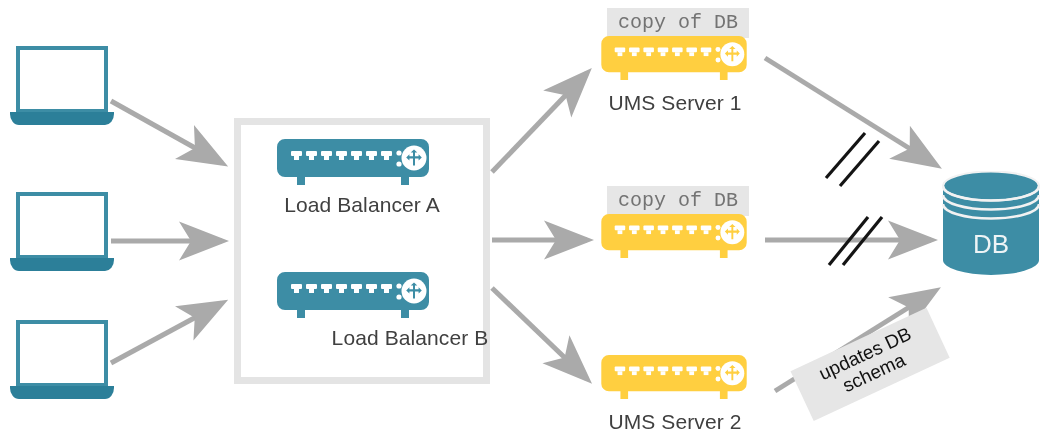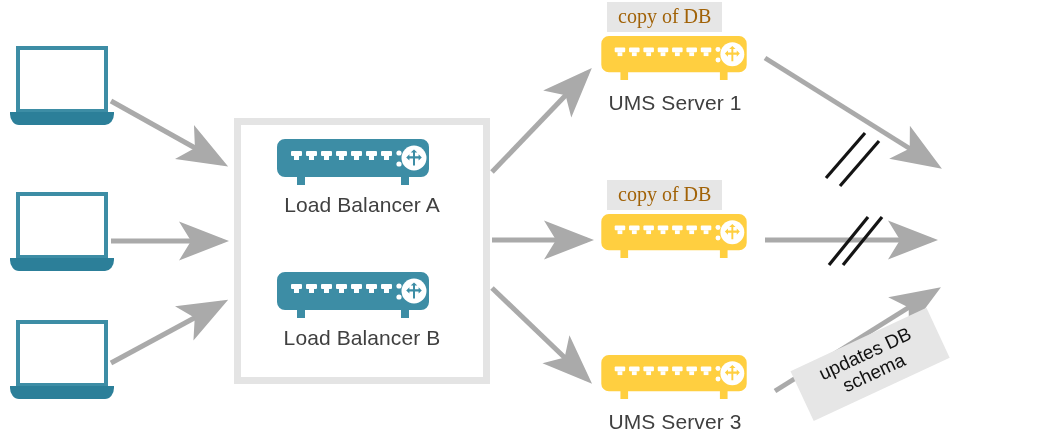--- a/index.html
+++ b/index.html
@@ -60,26 +60,27 @@
     white-space: nowrap;
     text-align: center;
     font-family: "Liberation Sans", sans-serif;
     letter-spacing: 0.1px;
   }
 
   
   .tag-label {
     position: absolute;
     background: #e6e6e6;
-    color: #a16207;
+    color: #737373;
     font-size: 20px;
     white-space: nowrap;
     padding: 3px 11px 4px 11px;
     box-sizing: border-box;
-    font-family: Liberation Serif, serif;
+    font-family: Liberation Mono, monospace;
+    margin-top: 6px;
   }
   .tag-rotated {
     position: absolute;
     background: #e6e6e6;
     color: #111111;
     font-size: 19px;
     line-height: 1.12;
     text-align: center;
     padding: 5px 12px 7px 12px;
     box-sizing: border-box;
@@ -211,21 +212,21 @@
         <rect x="107" y="17" width="5" height="4"></rect>
         <circle cx="122" cy="14" r="2.6"></circle>
         <circle cx="122" cy="25" r="2.6"></circle>
         <circle cx="137" cy="19" r="12.5"></circle>
       </g>
       <g fill="#3d8da5">
         <path d="M137,10.5 L140.3,13.6 L138,13.6 L138,17.2 L141.6,17.2 L141.6,15.2 L144.8,18.4 L141.6,21.6 L141.6,19.6 L138,19.6 L138,26.5 L136,26.5 L136,19.6 L132.4,19.6 L132.4,21.6 L129.2,18.4 L132.4,15.2 L132.4,17.2 L136,17.2 L136,13.6 L133.7,13.6 Z"></path>
       </g>
     </svg>
   </div>
-  <div class="node-label" style="left:234px; top:326px; width:256px;">Load Balancer B</div>
+  <div class="node-label" style="left:234px; top:326px; width:256px;padding-left:48px;">Load Balancer B</div>
 
   <div class="tag-label" style="left:607px; top:2px;">copy of DB</div>
   <div class="device" style="left:601px; top:36px;">
     <svg width="146" height="44" viewBox="0 0 152 46" xmlns="http://www.w3.org/2000/svg">
       <path d="M8,0 H144 A8,8 0 0 1 152,8 V30 A8,8 0 0 1 144,38 H132 V46 H124 V38 H28 V46 H20 V38 H8 A8,8 0 0 1 0,30 V8 A8,8 0 0 1 8,0 Z" fill="#ffcf40"></path>
       <g fill="#ffffff">
         <rect x="14" y="12" width="11" height="5" rx="1"></rect>
         <rect x="17" y="17" width="5" height="4"></rect>
         <rect x="29" y="12" width="11" height="5" rx="1"></rect>
         <rect x="32" y="17" width="5" height="4"></rect>
@@ -299,21 +300,34 @@
         <rect x="107" y="17" width="5" height="4"></rect>
         <circle cx="122" cy="14" r="2.6"></circle>
         <circle cx="122" cy="25" r="2.6"></circle>
         <circle cx="137" cy="19" r="12.5"></circle>
       </g>
       <g fill="#ffcf40">
         <path d="M137,10.5 L140.3,13.6 L138,13.6 L138,17.2 L141.6,17.2 L141.6,15.2 L144.8,18.4 L141.6,21.6 L141.6,19.6 L138,19.6 L138,26.5 L136,26.5 L136,19.6 L132.4,19.6 L132.4,21.6 L129.2,18.4 L132.4,15.2 L132.4,17.2 L136,17.2 L136,13.6 L133.7,13.6 Z"></path>
       </g>
     </svg>
   </div>
-  <div class="node-label" style="left:580px; top:410px; width:190px;">UMS Server 3</div>
+  <div class="node-label" style="left:580px; top:410px; width:190px;">UMS Server 2</div>
 
   <div class="tag-rotated" style="left:795px; top:337px; width:150px;">
     <div>updates DB</div>
     <div>schema</div>
   </div>
 
+  <div class="db-cyl" style="left:942px; top:171px;">
+    <svg width="98" height="104" viewBox="0 0 98 104" xmlns="http://www.w3.org/2000/svg">
+      <path d="M1,15 V89 A48,15 0 0 0 97,89 V15 Z" fill="#3d8da5"></path>
+      <ellipse cx="49" cy="15" rx="48" ry="14.5" fill="#3d8da5"></ellipse>
+      <g fill="none" stroke="#f2f2f2" stroke-width="2.6">
+        <path d="M1,15 A48,14.5 0 0 0 97,15"></path>
+        <path d="M1,24 A48,14.5 0 0 0 97,24"></path>
+        <path d="M1,33 A48,14.5 0 0 0 97,33"></path>
+      </g>
+      <ellipse cx="49" cy="15" rx="48" ry="14.5" fill="none" stroke="#f2f2f2" stroke-width="2.2"></ellipse>
+    </svg>
+    <div class="db-text" style="top:58px;">DB</div>
+  </div>
 
 </div>
 
 </body></html>

